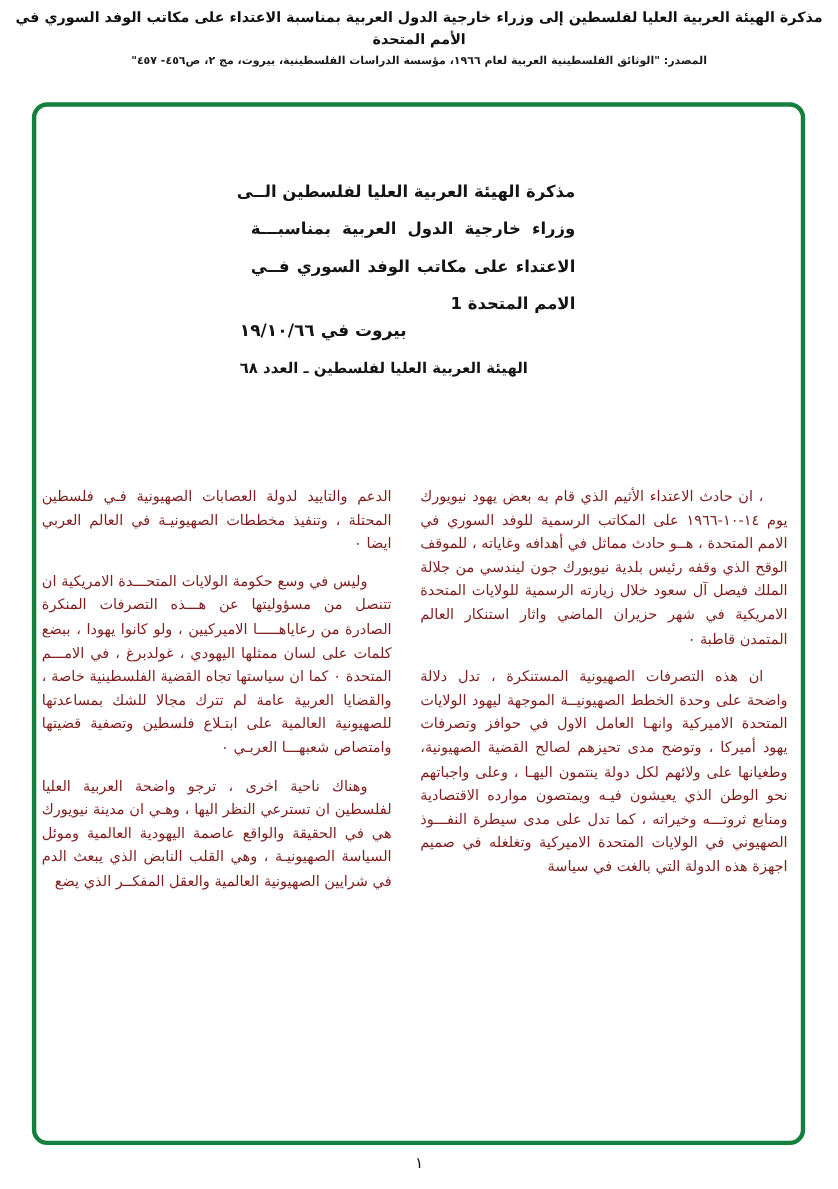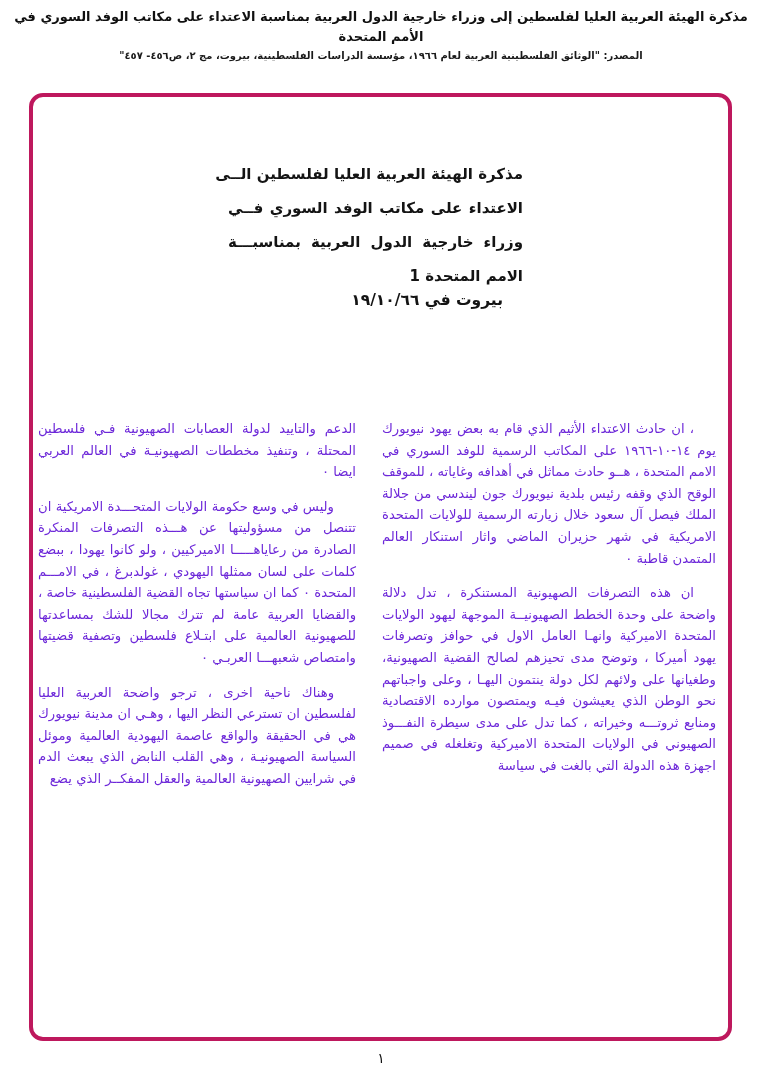--- a/index.html
+++ b/index.html
@@ -33,21 +33,21 @@
     margin-top: 3px;
     color: #1a1a1a;
   }
   .doc-frame {
     position: absolute;
     left: 29px;
     top: 93px;
     width: 703px;
     height: 948px;
     box-sizing: border-box;
-    border: 4px solid #be185d;
+    border: 4px solid #15803d;
     border-radius: 14px;
     background: #ffffff;
   }
   .doc-title {
     position: absolute;
     top: 60px;
     right: 205px;
     width: 295px;
     font-weight: bold;
     font-size: 15px;
@@ -60,36 +60,36 @@
     white-space: nowrap;
   }
   .doc-title-line.last {
     text-align-last: right;
   }
   .dateline {
     position: absolute;
     top: 192px;
     right: 225px;
     width: 285px;
-    text-align: right;
+    text-align: left;
     color: #141414;
     font-weight: bold;
   }
   .dateline-line.first {
     font-size: 15.5px;
     margin-bottom: 12px;
   }
   .dateline-line {
     font-size: 13.5px;
     line-height: 23px;
   }
   .body-col {
     position: absolute;
-    top: 321px;
-    color: #6d28d9;
+    top: 344px;
+    color: #7f1d1d;
     font-size: 13.2px;
     line-height: 21.6px;
     text-align: justify;
   }
   .col-right {
     right: 12px;
     width: 334px;
   }
   .col-left {
     right: 372px;
@@ -117,27 +117,28 @@
 
 <div class="page-header">
   <div class="header-title">مذكرة الهيئة العربية العليا لفلسطين إلى وزراء خارجية الدول العربية بمناسبة الاعتداء على مكاتب الوفد السوري في الأمم المتحدة</div>
   <div class="header-source">المصدر: "الوثائق الفلسطينية العربية لعام ١٩٦٦، مؤسسة الدراسات الفلسطينية، بيروت، مج ٢، ص٤٥٦- ٤٥٧"</div>
 </div>
 
 <div class="doc-frame">
 
   <div class="doc-title">
     <div class="doc-title-line">مذكرة الهيئة العربية العليا لفلسطين الــى</div>
+    <div class="doc-title-line">وزراء خارجية الدول العربية بمناسبـــة</div>
     <div class="doc-title-line">الاعتداء على مكاتب الوفد السوري فــي</div>
-    <div class="doc-title-line">وزراء خارجية الدول العربية بمناسبـــة</div>
     <div class="doc-title-line last">الامم المتحدة 1</div>
   </div>
 
   <div class="dateline">
     <div class="dateline-line first">بيروت في ١٩/١٠/٦٦</div>
+    <div class="dateline-line">الهيئة العربية العليا لفلسطين ـ العدد ٦٨</div>
   </div>
 
   <div class="body-col col-right">
     <p class="para indent">، ان حادث الاعتداء الأثيم الذي قام به بعض يهود نيويورك يوم ١٤-١٠-١٩٦٦ على المكاتب الرسمية للوفد السوري في الامم المتحدة ، هــو حادث مماثل في أهدافه وغاياته ، للموقف الوقح الذي وقفه رئيس بلدية نيويورك جون ليندسي من جلالة الملك فيصل آل سعود خلال زيارته الرسمية للولايات المتحدة الامريكية في شهر حزيران الماضي واثار استنكار العالم المتمدن قاطبة ٠</p>
     <p class="para indent">ان هذه التصرفات الصهيونية المستنكرة ، تدل دلالة واضحة على وحدة الخطط الصهيونيــة الموجهة ليهود الولايات المتحدة الاميركية وانهـا العامل الاول في حوافز وتصرفات يهود أميركا ، وتوضح مدى تحيزهم لصالح القضية الصهيونية، وطغيانها على ولائهم لكل دولة ينتمون اليهـا ، وعلى واجباتهم نحو الوطن الذي يعيشون فيـه ويمتصون موارده الاقتصادية ومنابع ثروتـــه وخيراته ، كما تدل على مدى سيطرة النفـــوذ الصهيوني في الولايات المتحدة الاميركية وتغلغله في صميم اجهزة هذه الدولة التي بالغت في سياسة</p>
   </div>
 
   <div class="body-col col-left">
     <p class="para">الدعم والتاييد لدولة العصابات الصهيونية فـي فلسطين المحتلة ، وتنفيذ مخططات الصهيونيـة في العالم العربي ايضا ٠</p>
     <p class="para indent">وليس في وسع حكومة الولايات المتحـــدة الامريكية ان تتنصل من مسؤوليتها عن هـــذه التصرفات المنكرة الصادرة من رعاياهـــــا الاميركيين ، ولو كانوا يهودا ، ببضع كلمات على لسان ممثلها اليهودي ، غولدبرغ ، في الامـــم المتحدة ٠ كما ان سياستها تجاه القضية الفلسطينية خاصة ، والقضايا العربية عامة لم تترك مجالا للشك بمساعدتها للصهيونية العالمية على ابتـلاع فلسطين وتصفية قضيتها وامتصاص شعبهـــا العربـي ٠</p>

